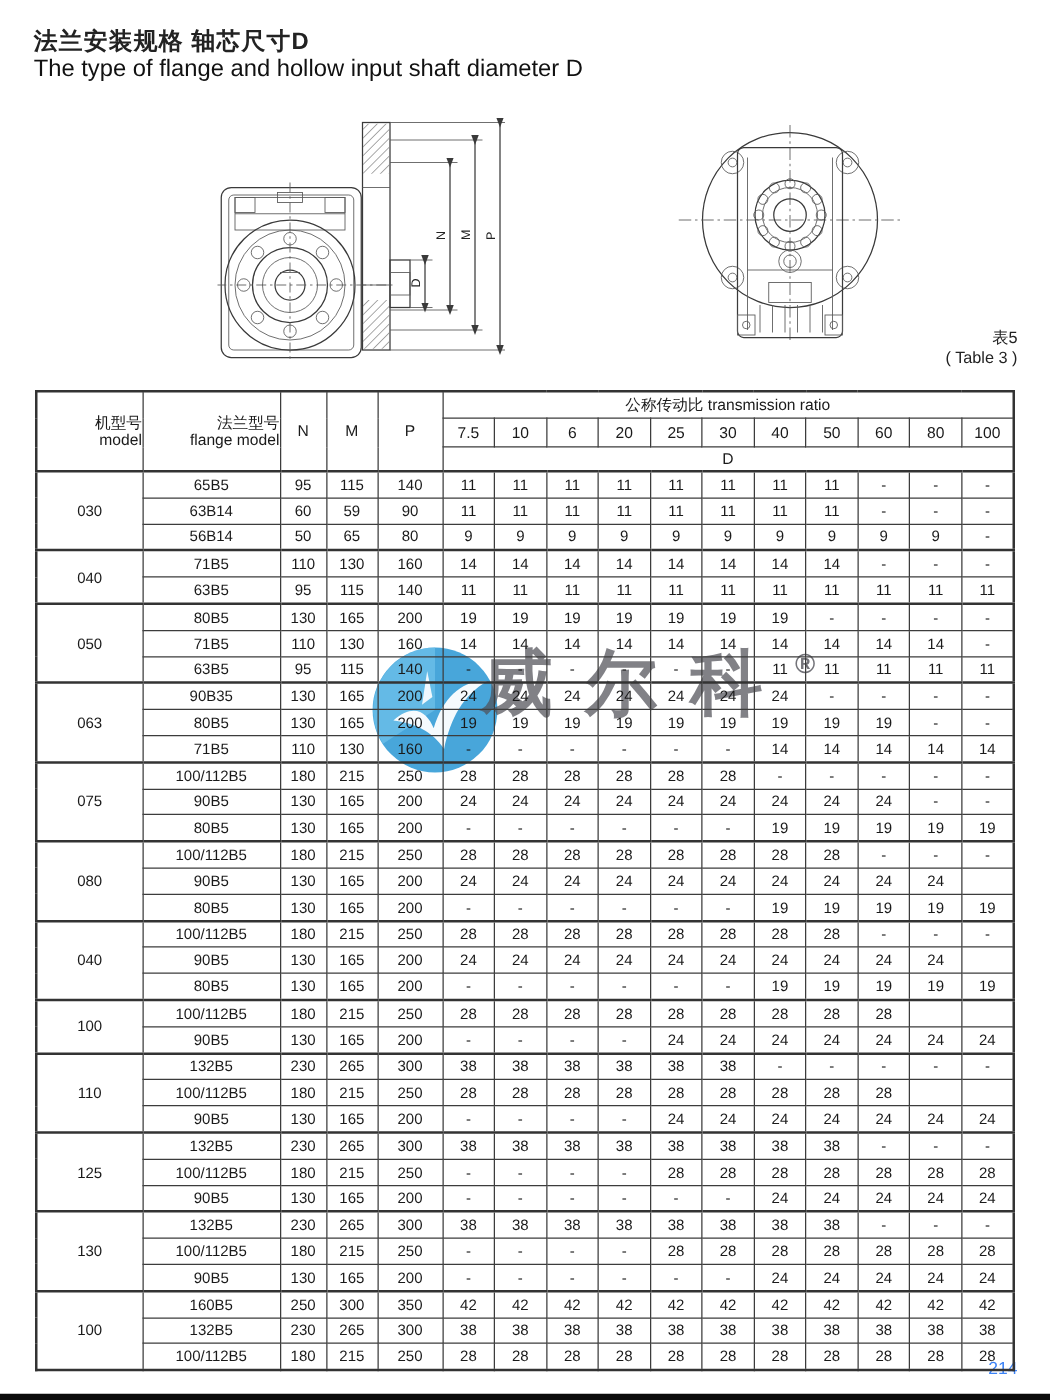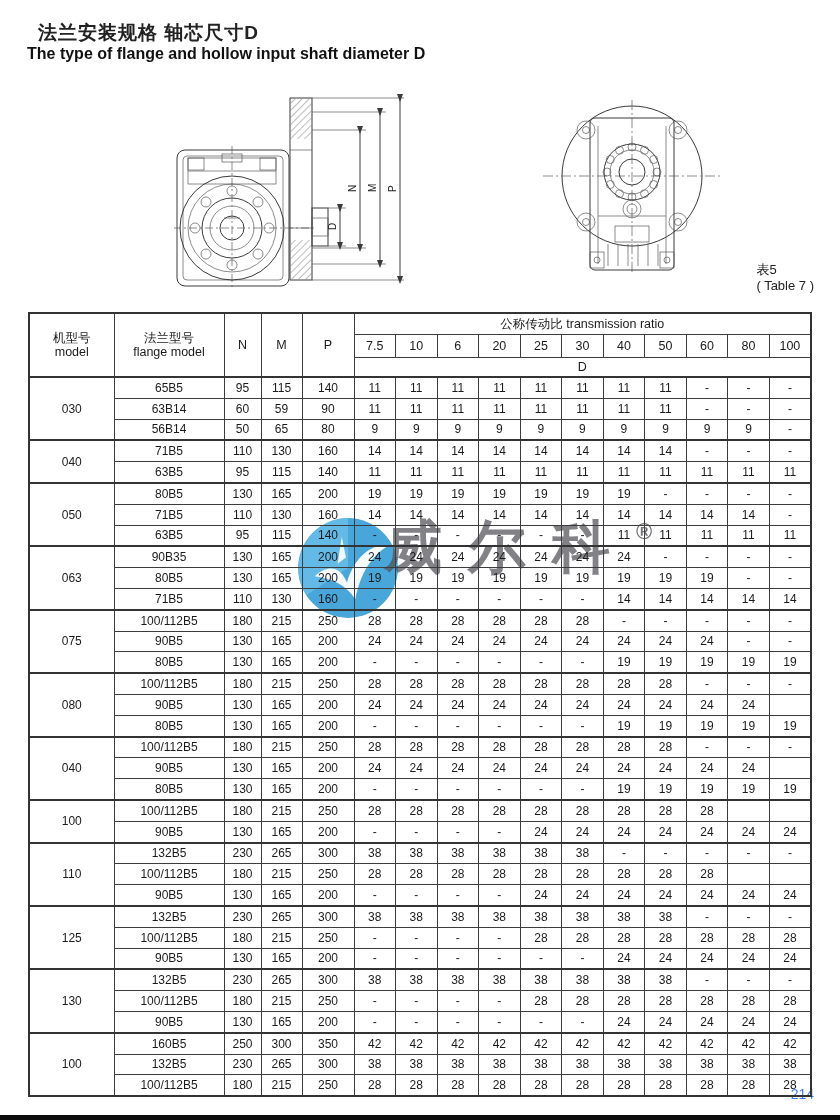--- a/index.html
+++ b/index.html
@@ -1,32 +1,32 @@
 <!DOCTYPE html>
 <html><head>
 <meta charset="utf-8">
 <style>
   html,body{margin:0;padding:0;}
   body{
     width:840px;height:1120px;position:relative;background:#ffffff;
     font-family:"Liberation Sans","DejaVu Sans",sans-serif;color:#1c1c1c;
     overflow:hidden;
   }
-  .title-zh{position:absolute;left:27px;top:20px;font-size:19px;font-weight:bold;letter-spacing:1px;color:#222;margin-left:11px;}
-  .title-en{position:absolute;left:27px;top:45px;font-size:16px;font-weight:bold;color:#111;}
+  .title-zh{position:absolute;left:27px;top:20px;font-size:19px;font-weight:bold;letter-spacing:1px;color:#222;}
+  .title-en{position:absolute;left:27px;top:45px;font-size:19px;font-weight:normal;color:#111;}
 
   
   .drawing{position:absolute;}
   .drawing svg{display:block;}
   .dwg-stroke{stroke:#3a3a3a;fill:none;stroke-width:1;}
   .dwg-thin{stroke:#5a5a5a;fill:none;stroke-width:0.7;}
   .dim-label{font-size:10px;fill:#222;font-family:"Liberation Sans",sans-serif;}
 
   
-  .table-tag{position:absolute;right:26px;top:262px;text-align:left;font-size:13px;line-height:16px;color:#222;margin-left:38px;}
+  .table-tag{position:absolute;right:26px;top:262px;text-align:right;font-size:13px;line-height:16px;color:#222;margin-left:38px;}
 
   
   .watermark{position:absolute;left:296px;top:516px;width:370px;height:110px;z-index:1;pointer-events:none;}
   .wm-logo{position:absolute;left:0;top:0;width:104px;height:104px;opacity:0.88;}
   .wm-text{position:absolute;left:88px;top:2px;font-size:58px;font-weight:bold;
     color:rgba(80,80,88,0.72);letter-spacing:26px;white-space:nowrap;line-height:1;}
   .wm-reg{font-size:22px;vertical-align:28px;letter-spacing:0;color:rgba(80,80,88,0.8);}
   .wm-sub{position:absolute;left:96px;top:76px;font-size:20px;color:rgba(95,95,104,0.62);letter-spacing:2px;}
 
   
@@ -35,21 +35,21 @@
     border-collapse:collapse;table-layout:fixed;font-size:12px;background:transparent;
   }
   .spec-table th,.spec-table td{
     border:1px solid #3c3c3c;text-align:center;vertical-align:middle;
     padding:0;font-weight:normal;color:#1a1a1a;background:transparent;
   }
   .spec-table{border:2px solid #333;}
   .spec-table thead tr.hdr-top th{height:20px;font-size:12.5px;}
   .spec-table thead tr.hdr-ratio th{height:22px;font-size:12.5px;}
   .spec-table thead tr.hdr-d th{height:18px;font-size:12.5px;}
-  .spec-table thead .two-line{line-height:14px;font-size:12.5px;}
+  .spec-table thead .two-line{line-height:14px;font-size:12.5px;text-align:right;}
   .spec-table tbody td{height:19.8px;line-height:1;}
   .spec-table tbody tr.grp-start td{border-top:2px solid #333;}
   .page-number{position:absolute;right:26px;top:1086px;font-size:14px;color:#3b82f6;}
   .bottom-bar{position:absolute;left:0;bottom:0;width:840px;height:5px;background:#0c0c0c;}
 </style>
 </head>
 <body>
 
 <div class="title-zh">法兰安装规格 轴芯尺寸D</div>
 <div class="title-en">The type of flange and hollow input shaft diameter D</div>
@@ -175,21 +175,21 @@
         <circle cx="118.7" cy="63.5" r="4"></circle>
     </g>
     <circle class="dwg-stroke" cx="97" cy="76" r="13"></circle>
     <circle class="dwg-thin" cx="97" cy="113" r="9"></circle>
     <circle class="dwg-thin" cx="97" cy="113" r="5"></circle>
   </svg>
 </div>
 
 <div class="table-tag">
   <div>表5</div>
-  <div>( Table 7 )</div>
+  <div>( Table 3 )</div>
 </div>
 
 <div class="watermark">
   <svg class="wm-logo" viewBox="0 0 100 100">
     <circle cx="50" cy="50" r="48" fill="#2f9ad6"></circle>
     <path d="M50 2 A48 48 0 0 0 10 76 L50 50 Z" fill="#5cbbe8" opacity="0.7"></path>
     <path d="M18 58 C34 44 44 52 49 64 C56 40 72 26 90 28 C72 38 62 56 57 80 C48 66 34 60 18 58 Z" fill="#ffffff" opacity="0.95"></path>
     <path d="M44 20 L40 46 L48 40 Z" fill="#ffffff" opacity="0.9"></path>
   </svg>
   <div class="wm-text"><span>威尔科</span><span class="wm-reg">®</span></div>

